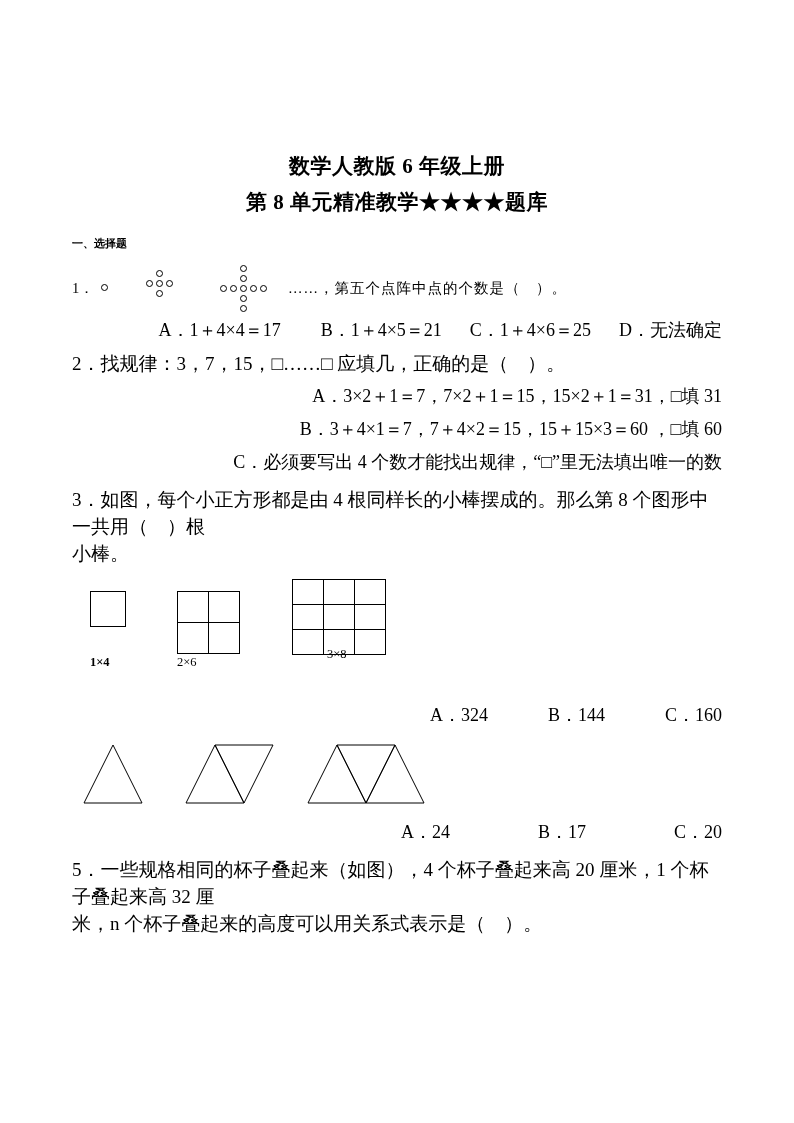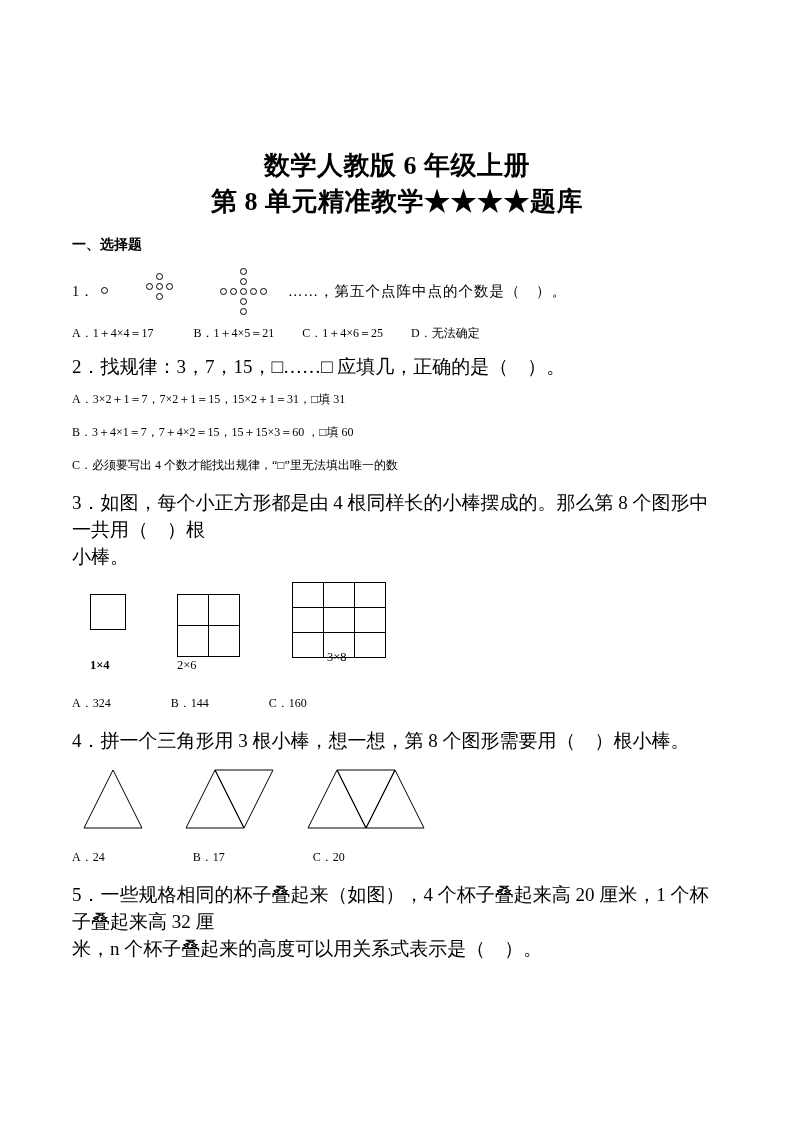--- a/index.html
+++ b/index.html
@@ -21,41 +21,42 @@
     width: 794px;
     height: 1123px;
     box-sizing: border-box;
     padding: 0 72px;
   }
   .title-block {
     padding-top: 148px;
     text-align: center;
   }
   .title-line {
-    font-size: 26px;
+    font-size: 21px;
     font-weight: bold;
     line-height: 36px;
     letter-spacing: 0.5px;
   }
   .section-head {
     margin-top: 16px;
-    font-size: 14px;
+    font-size: 11px;
     font-weight: bold;
     font-family: "Liberation Sans", sans-serif;
   }
   .q {
     font-size: 19px;
     line-height: 27px;
     margin-top: 10px;
   }
   .q.tight { margin-top: 6px; }
   .opts {
-    font-size: 12px;
+    font-size: 18px;
     line-height: 27px;
     margin-top: 6px;
+    text-align: right;
   }
   .opt { display: inline-block; }
   .sp-1 { display:inline-block; width: 40px; }
   .sp-2 { display:inline-block; width: 28px; }
   .sp-3 { display:inline-block; width: 60px; }
 
   
   .q1row {
     display: flex;
     align-items: center;
@@ -202,27 +203,24 @@
       <tr>
             <td style="width:30px;height:24px;"></td>
             <td style="width:30px;height:24px;"></td>
             <td style="width:30px;height:24px;"></td>
           </tr>
     </tbody>
       </table>
     <div class="cap" style="left:255px; top:74px;">3×8</div>
   </div>
 
-  <div class="opts" style="margin-top:2px;">
+  <div class="opts" style="margin-top:17px;">
     <span class="opt">A．324</span><span class="sp-3"></span><span class="opt">B．144</span><span class="sp-3"></span><span class="opt">C．160</span>
   </div>
 
-  <div class="q">
-    <span>4．</span><span>拼一个三角形用 3 根小棒，想一想，第 8 个图形需要用（　）根小棒。</span>
-  </div>
 
   <div class="tri-row">
     <svg class="tri-svg" style="left:8px; top:4px;" width="70" height="68">
       <polygon points="33,4 62,62 4,62" fill="none" stroke="#000" stroke-width="1"></polygon>
     </svg>
 
     <svg class="tri-svg" style="left:110px; top:4px;" width="100" height="68">
       <polygon points="33,4 62,62 4,62" fill="none" stroke="#000" stroke-width="1"></polygon>
       <polygon points="33,4 91,4 62,62" fill="none" stroke="#000" stroke-width="1"></polygon>
     </svg>

